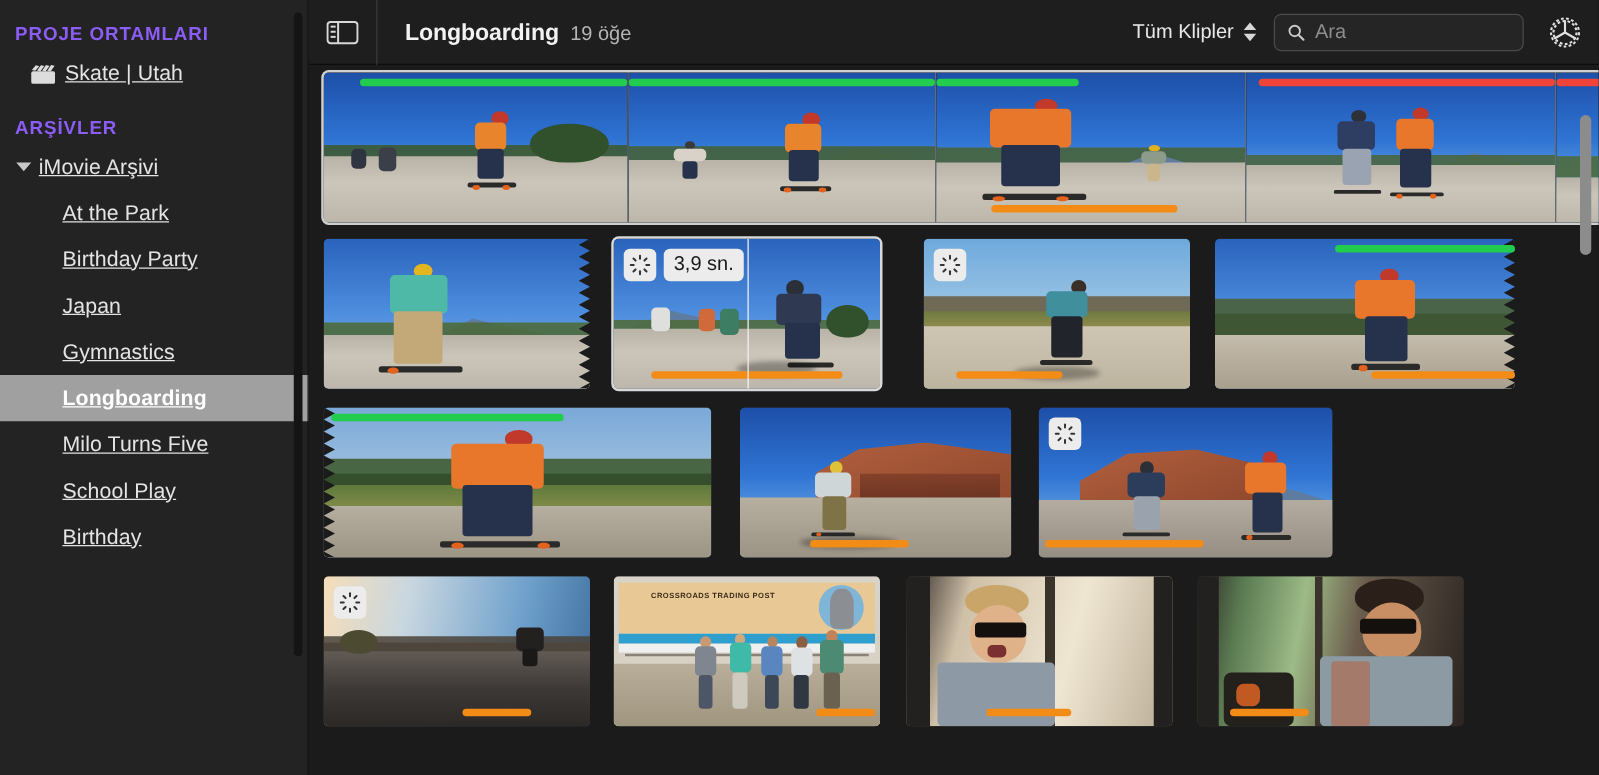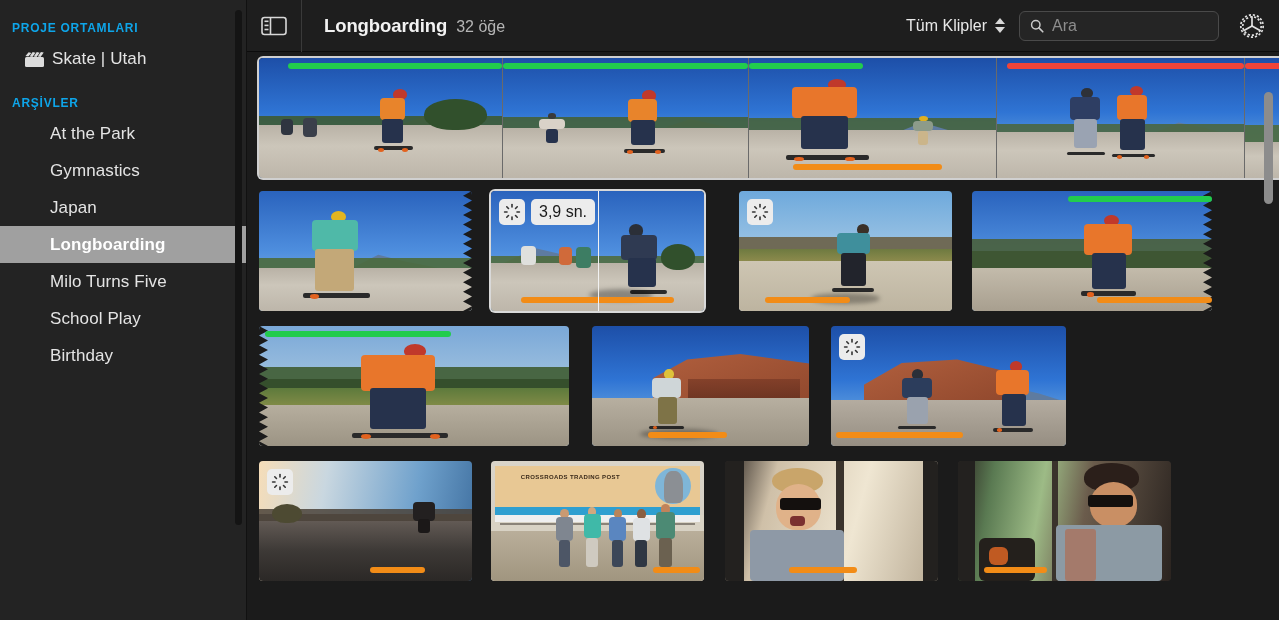--- a/index.html
+++ b/index.html
@@ -15,37 +15,37 @@
   
   .sidebar {
     width: 247px; height: 620px;
     background: #232323;
     position: relative;
     overflow: hidden;
     flex: 0 0 247px;
   }
   .sb-scroll { padding-top: 20px; }
   .sb-header {
-    font-size: 12px; font-weight: bold; letter-spacing: 0.75px;
-    color: #0ea5e9; padding: 0 0 0 12px; height: 20px; line-height: 16px;
+    font-size: 15px; font-weight: bold; letter-spacing: 0.75px;
+    color: #8b5cf6; padding: 0 0 0 12px; height: 20px; line-height: 16px;
     text-transform: none;
   }
   .sb-gap { height: 18px; }
   .sb-row {
     display: flex; align-items: center;
     height: 37px; padding-left: 24px;
     color: #e4e4e4; font-size: 17px; letter-spacing: 0.1px;
   }
   .sb-row.indent { padding-left: 50px; font-size: 17px; }
   .sb-row.group { padding-left: 12px; }
   .sb-row.selected {
     background: #a0a0a0; color: #ffffff; font-weight: bold;
   }
   .sb-ico { width: 28px; display: flex; align-items: center; justify-content: flex-start; flex: 0 0 28px; }
-  .sb-label { white-space: nowrap; }
+  .sb-label { white-space: nowrap; text-decoration: underline; }
   .disclosure {
     width: 13px; height: 13px; margin-right: 6px; flex: 0 0 13px;
     position: relative;
   }
   .disclosure::after {
     content: ""; position: absolute; left: 1px; top: 3px;
     border-left: 6px solid transparent; border-right: 6px solid transparent;
     border-top: 7px solid #c8c8c8;
   }
   .sb-scrollbar {
@@ -204,29 +204,36 @@
         </span>
         <span class="sb-label">Skate | Utah</span>
       </div>
 
       <div class="sb-gap"></div>
 
       <div class="sb-header">ARŞİVLER</div>
 
 
 
+      <div class="sb-row group">
+        <span class="disclosure"></span>
+        <span class="sb-label">iMovie Arşivi</span>
+      </div>
 
       <div class="sb-row indent">
         <span class="sb-label">At the Park</span>
       </div>
       <div class="sb-row indent">
-        <span class="sb-label">Gymnastics</span>
+        <span class="sb-label">Birthday Party</span>
       </div>
       <div class="sb-row indent">
         <span class="sb-label">Japan</span>
+      </div>
+      <div class="sb-row indent">
+        <span class="sb-label">Gymnastics</span>
       </div>
       <div class="sb-row indent selected">
         <span class="sb-label">Longboarding</span>
       </div>
       <div class="sb-row indent">
         <span class="sb-label">Milo Turns Five</span>
       </div>
       <div class="sb-row indent">
         <span class="sb-label">School Play</span>
       </div>
@@ -250,21 +257,21 @@
               <rect x="3.5" y="4.5" width="4" height="1.6"></rect>
               <rect x="3.5" y="8.6" width="4" height="1.6"></rect>
               <rect x="3.5" y="12.7" width="4" height="1.6"></rect>
             </g>
         </svg>
       </div>
       <div class="tb-vdiv"></div>
 
       <div class="tb-title-wrap">
         <div class="tb-title">Longboarding</div>
-        <div class="tb-count">32 öğe</div>
+        <div class="tb-count">19 öğe</div>
       </div>
 
       <div class="tb-right">
         <div class="tb-popup">
           <span>Tüm Klipler</span>
           <span class="stepper">
             <i class="up"></i>
               <i class="dn"></i>
           </span>
         </div>

